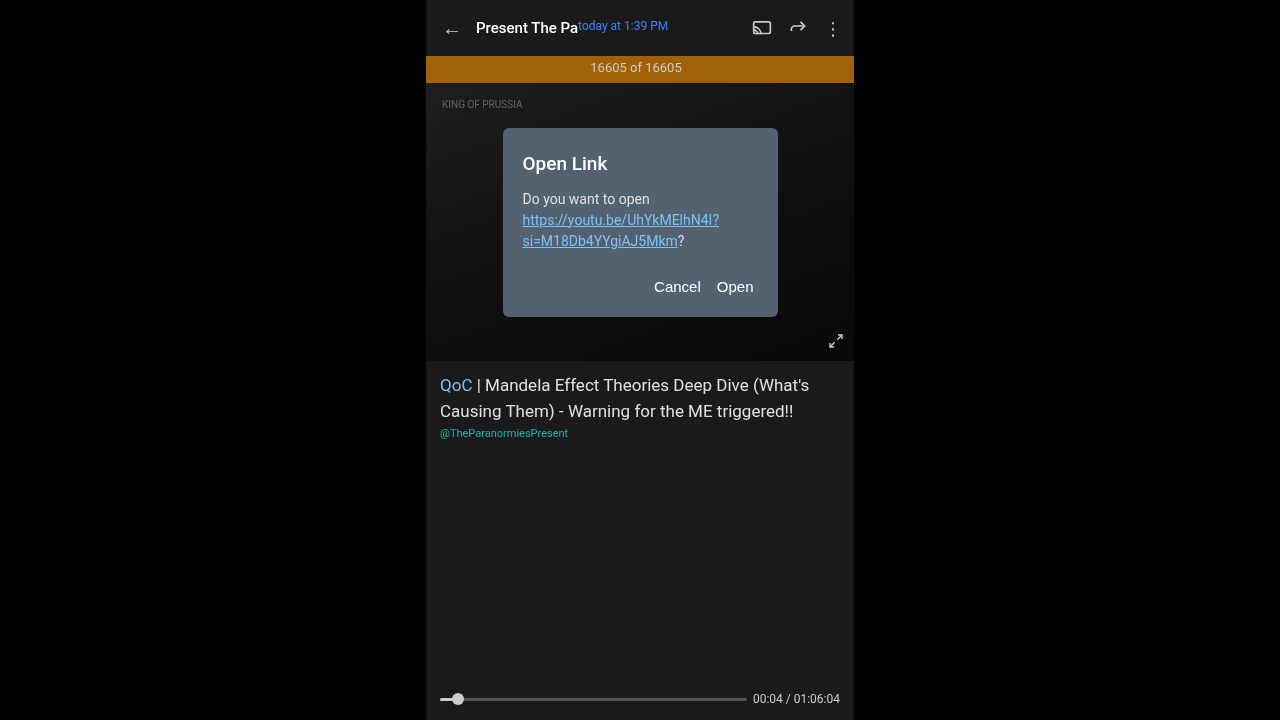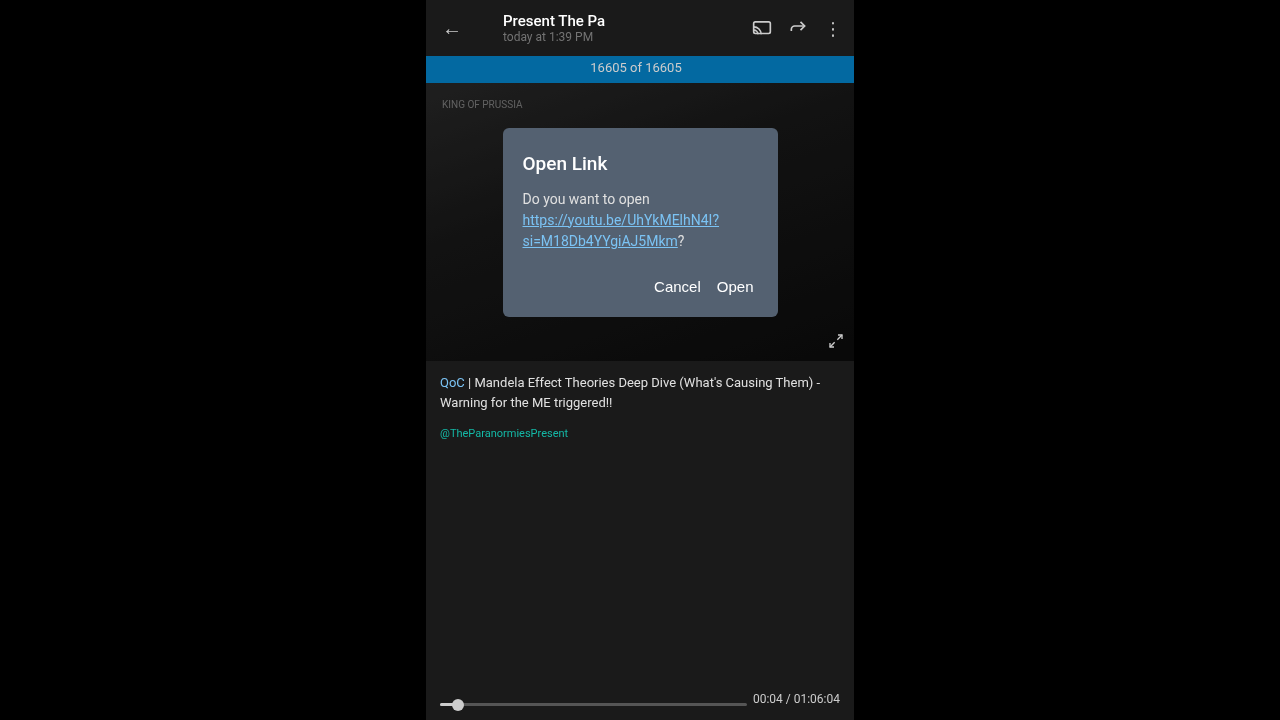--- a/index.html
+++ b/index.html
@@ -38,50 +38,49 @@
     .back-arrow {
       color: #ccc;
       font-size: 20px;
       cursor: pointer;
       padding: 4px;
     }
 
     .top-bar-center {
       flex: 1;
       display: flex;
-      flex-direction: column;
-      margin-left: 27px;
+      flex-direction: row;
     }
 
     .top-bar-title {
       color: #fff;
       font-size: 15px;
       font-weight: 500;
     }
 
     .top-bar-subtitle {
-      color: #737373;
+      color: #3b82f6;
       font-size: 12px;
     }
 
     .top-bar-icons {
       display: flex;
       align-items: center;
       gap: 16px;
     }
 
     .icon-btn {
       color: #ccc;
       font-size: 18px;
       cursor: pointer;
     }
 
     
     .counter-bar {
-      background: #0369a1;
+      background: #a16207;
       text-align: center;
       padding: 4px 8px 8px 0;
       color: #ccc;
       font-size: 13px;
     }
 
     
     .video-area {
       position: relative;
       width: 100%;
@@ -177,42 +176,41 @@
 
     
     .description-area {
       background: #1a1a1a;
       padding: 12px 14px;
       flex: 1;
     }
 
     .desc-title {
       color: #e0e0e0;
-      font-size: 13px;
+      font-size: 17px;
       line-height: 1.5;
-      margin-bottom: 12px;
     }
 
     .desc-link {
       color: #7bc3f4;
       text-decoration: none;
     }
 
     .desc-tags {
       color: #14b8a6;
       font-size: 11px;
       line-height: 1.8;
     }
 
     
     .progress-bar-area {
       background: #1a1a1a;
       padding: 10px 14px 14px 14px;
       display: flex;
-      align-items: flex-end;
+      align-items: center;
       gap: 6px;
     }
 
     .progress-track {
       flex: 1;
       height: 3px;
       background: #555;
       border-radius: 2px;
       position: relative;
     }

